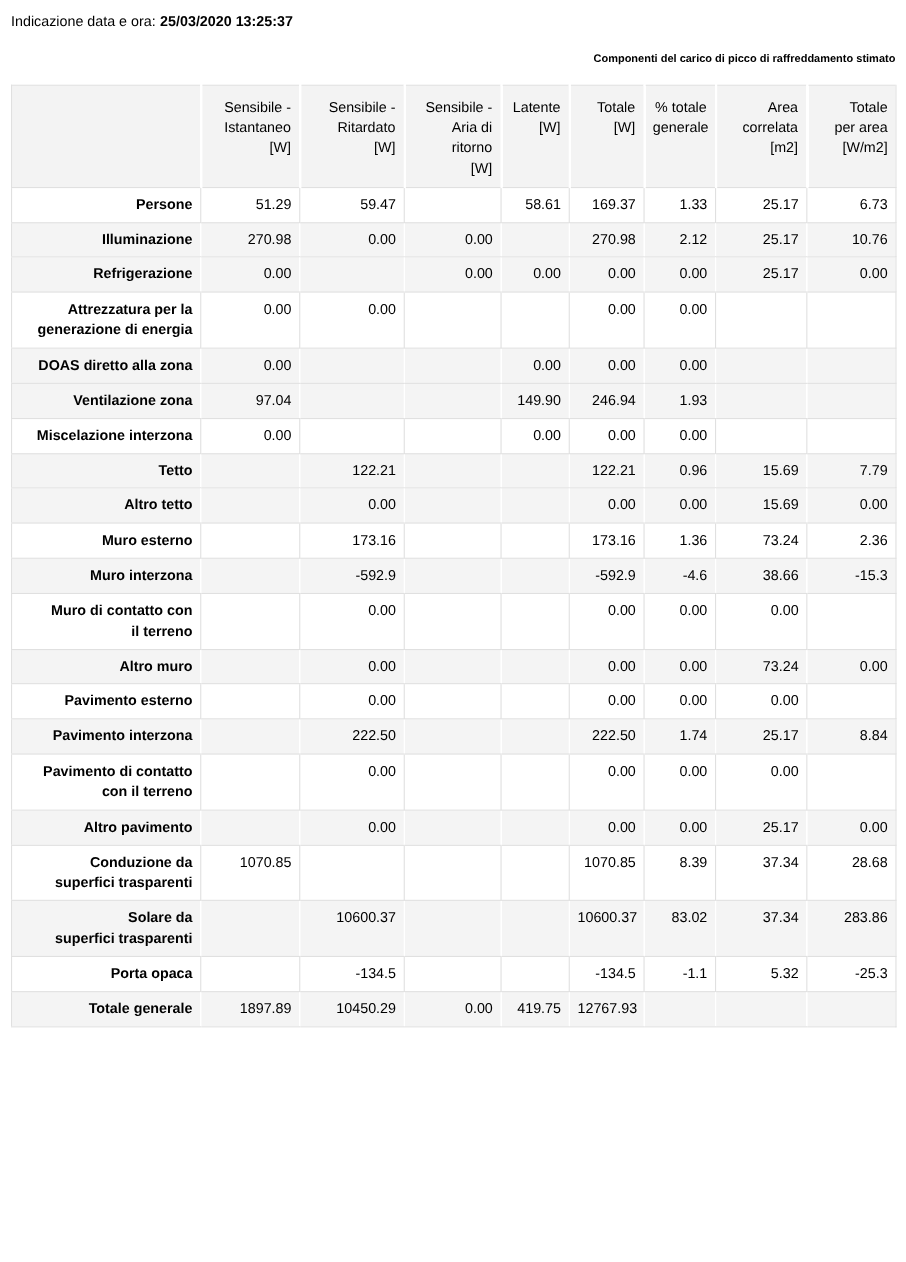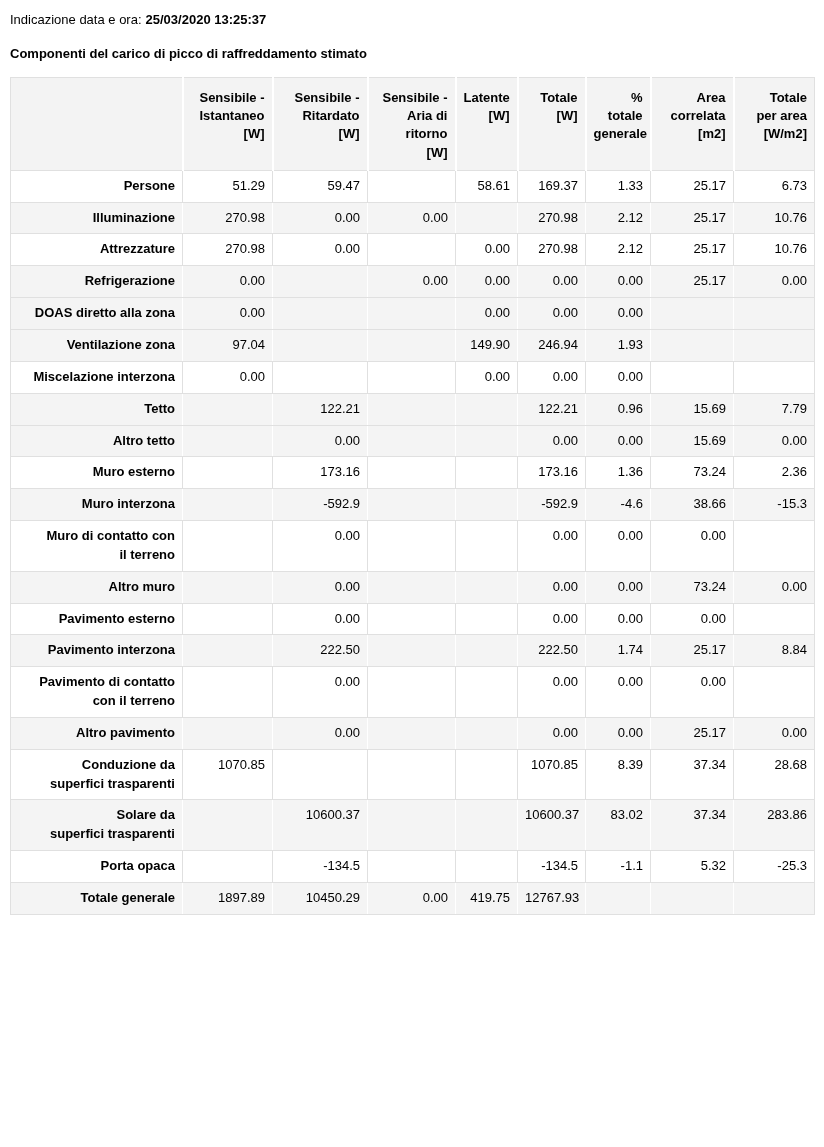--- a/index.html
+++ b/index.html
@@ -27,39 +27,40 @@
     margin: 2px 0 0 0;
     font-size: 13px;
     line-height: 16px;
   }
   .datetime-line b {
     margin-left: 4px;
     text-align: center;
   }
   .report-title {
     margin: 18px 0 15px 0;
-    font-size: 13px;
+    font-size: 10px;
     line-height: 16px;
     font-weight: bold;
+    text-align: right;
   }
   table.report {
     width: 804px;
     table-layout: fixed;
     border-collapse: collapse;
     border: 1px solid var(--grid);
     font-size: 13px;
   }
   table.report th,
   table.report td {
     vertical-align: top;
     text-align: right;
     overflow: hidden;
   }
   table.report th {
-    font-weight: bold;
+    font-weight: normal;
     background: var(--header-bg);
     border-right: 2px solid #ffffff;
     border-bottom: 1px solid var(--grid);
     padding: 11px 7px 8px 7px;
     line-height: 1.4;
     white-space: pre-line;
   }
   table.report th:last-child {
     border-right: 1px solid var(--grid);
   }
@@ -144,41 +145,42 @@
           <td class="label">Illuminazione</td>
           <td>270.98</td>
           <td>0.00</td>
           <td>0.00</td>
           <td></td>
           <td>270.98</td>
           <td>2.12</td>
           <td>25.17</td>
           <td>10.76</td>
         </tr>
-        <tr>
-          <td class="label">Attrezzature</td>
-          <td>270.98</td>
-          <td>0.00</td>
-          <td></td>
-          <td>0.00</td>
-          <td>270.98</td>
-          <td>2.12</td>
-          <td>25.17</td>
-          <td>10.76</td>
-        </tr>
         <tr class="stripe">
           <td class="label">Refrigerazione</td>
           <td>0.00</td>
           <td></td>
           <td>0.00</td>
           <td>0.00</td>
           <td>0.00</td>
           <td>0.00</td>
           <td>25.17</td>
           <td>0.00</td>
+        </tr>
+        <tr>
+          <td class="label">Attrezzatura per la
+generazione di energia</td>
+          <td>0.00</td>
+          <td>0.00</td>
+          <td></td>
+          <td></td>
+          <td>0.00</td>
+          <td>0.00</td>
+          <td></td>
+          <td></td>
         </tr>
         <tr class="stripe">
           <td class="label">DOAS diretto alla zona</td>
           <td>0.00</td>
           <td></td>
           <td></td>
           <td>0.00</td>
           <td>0.00</td>
           <td>0.00</td>
           <td></td>

